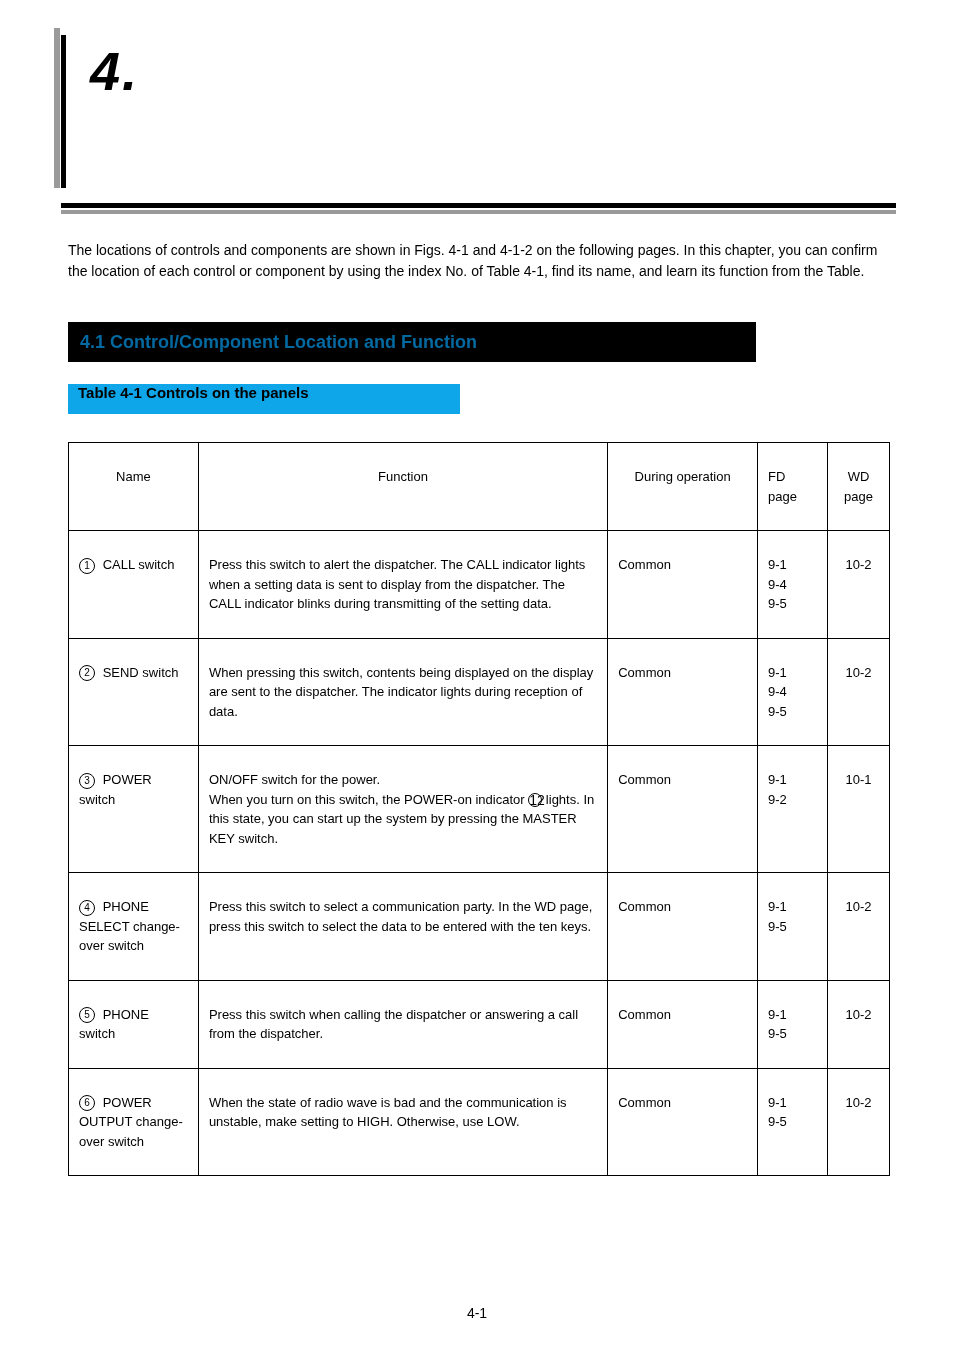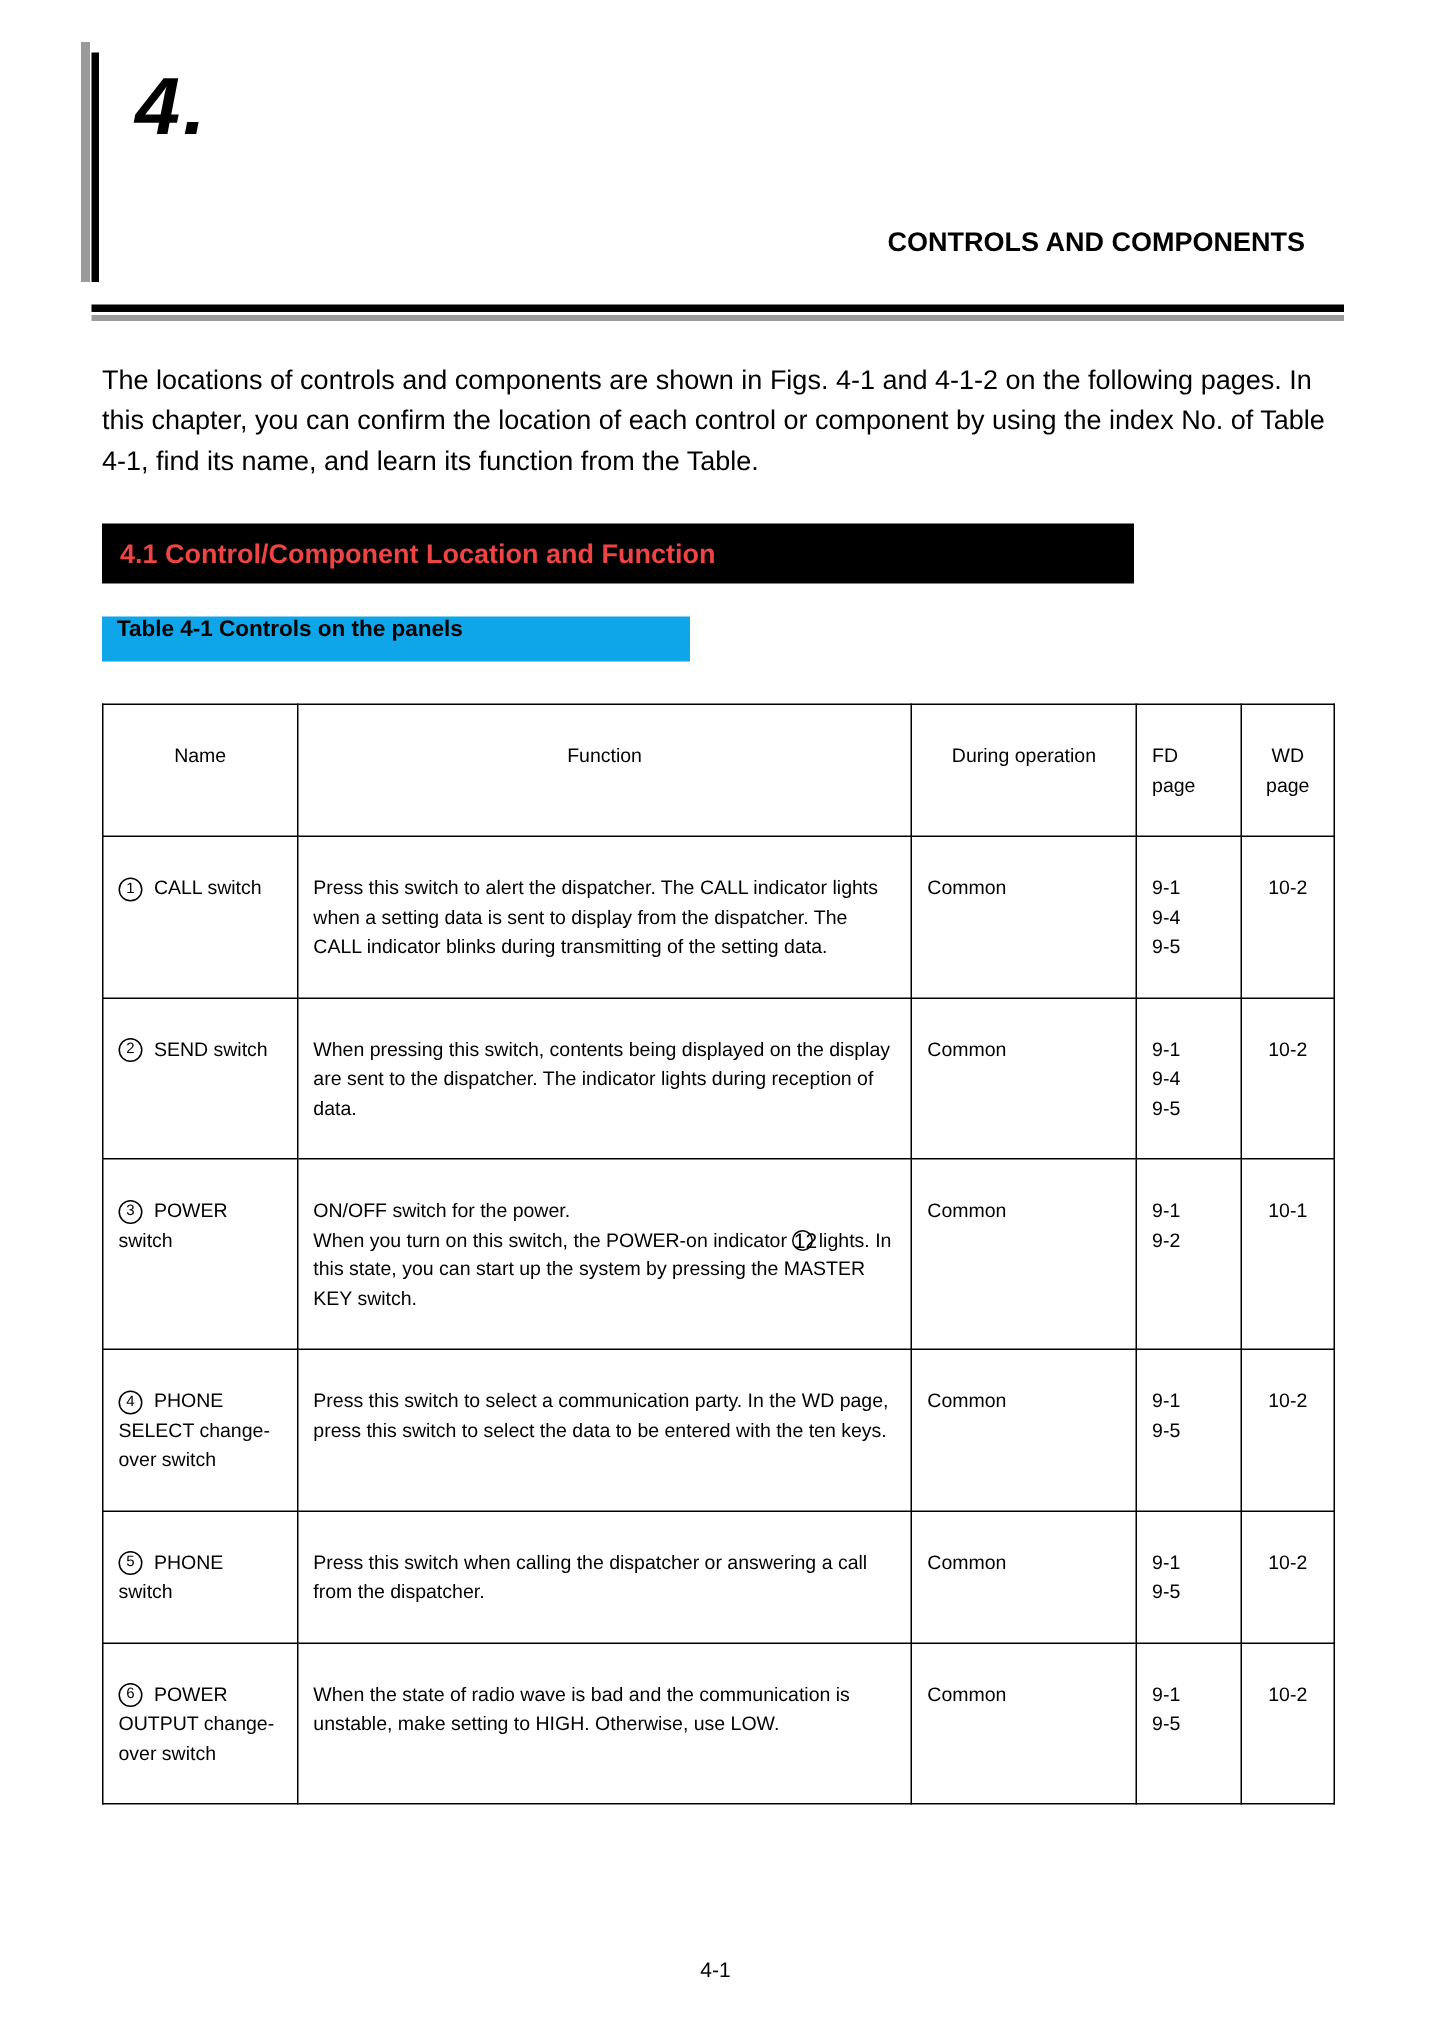--- a/index.html
+++ b/index.html
@@ -53,28 +53,28 @@
   }
 
   .content {
     position: absolute;
     top: 240px;
     left: 68px;
     width: 828px;
   }
 
   .intro {
-    font-size: 18px;
+    font-size: 14px;
     line-height: 1.5;
-    margin-bottom: 28px;
+    margin-bottom: 40px;
   }
 
   .black-bar {
     background: #000;
-    color: #ef4444;
+    color: #0369a1;
     height: 40px;
     width: 688px;
     display: flex;
     align-items: center;
     padding-left: 12px;
     font-size: 18px;
     font-weight: bold;
     margin-bottom: 22px;
   }
 
@@ -170,21 +170,20 @@
 
 <div class="corner">
   <div class="v-gray"></div>
   <div class="v-black"></div>
   <div class="h-black"></div>
   <div class="h-gray"></div>
 </div>
 
 <div class="header-region">
   <div class="chapter-num">4.</div>
-  <div class="chapter-title">CONTROLS AND COMPONENTS</div>
 </div>
 
 <div class="content">
 
   <p class="intro">The locations of controls and components are shown in Figs. 4-1 and 4-1-2 on the following pages. In this chapter, you can confirm the location of each control or component by using the index No. of Table 4-1, find its name, and learn its function from the Table.</p>
 
   <div class="black-bar">
     <span>4.1 Control/Component Location and Function</span>
   </div>
 

